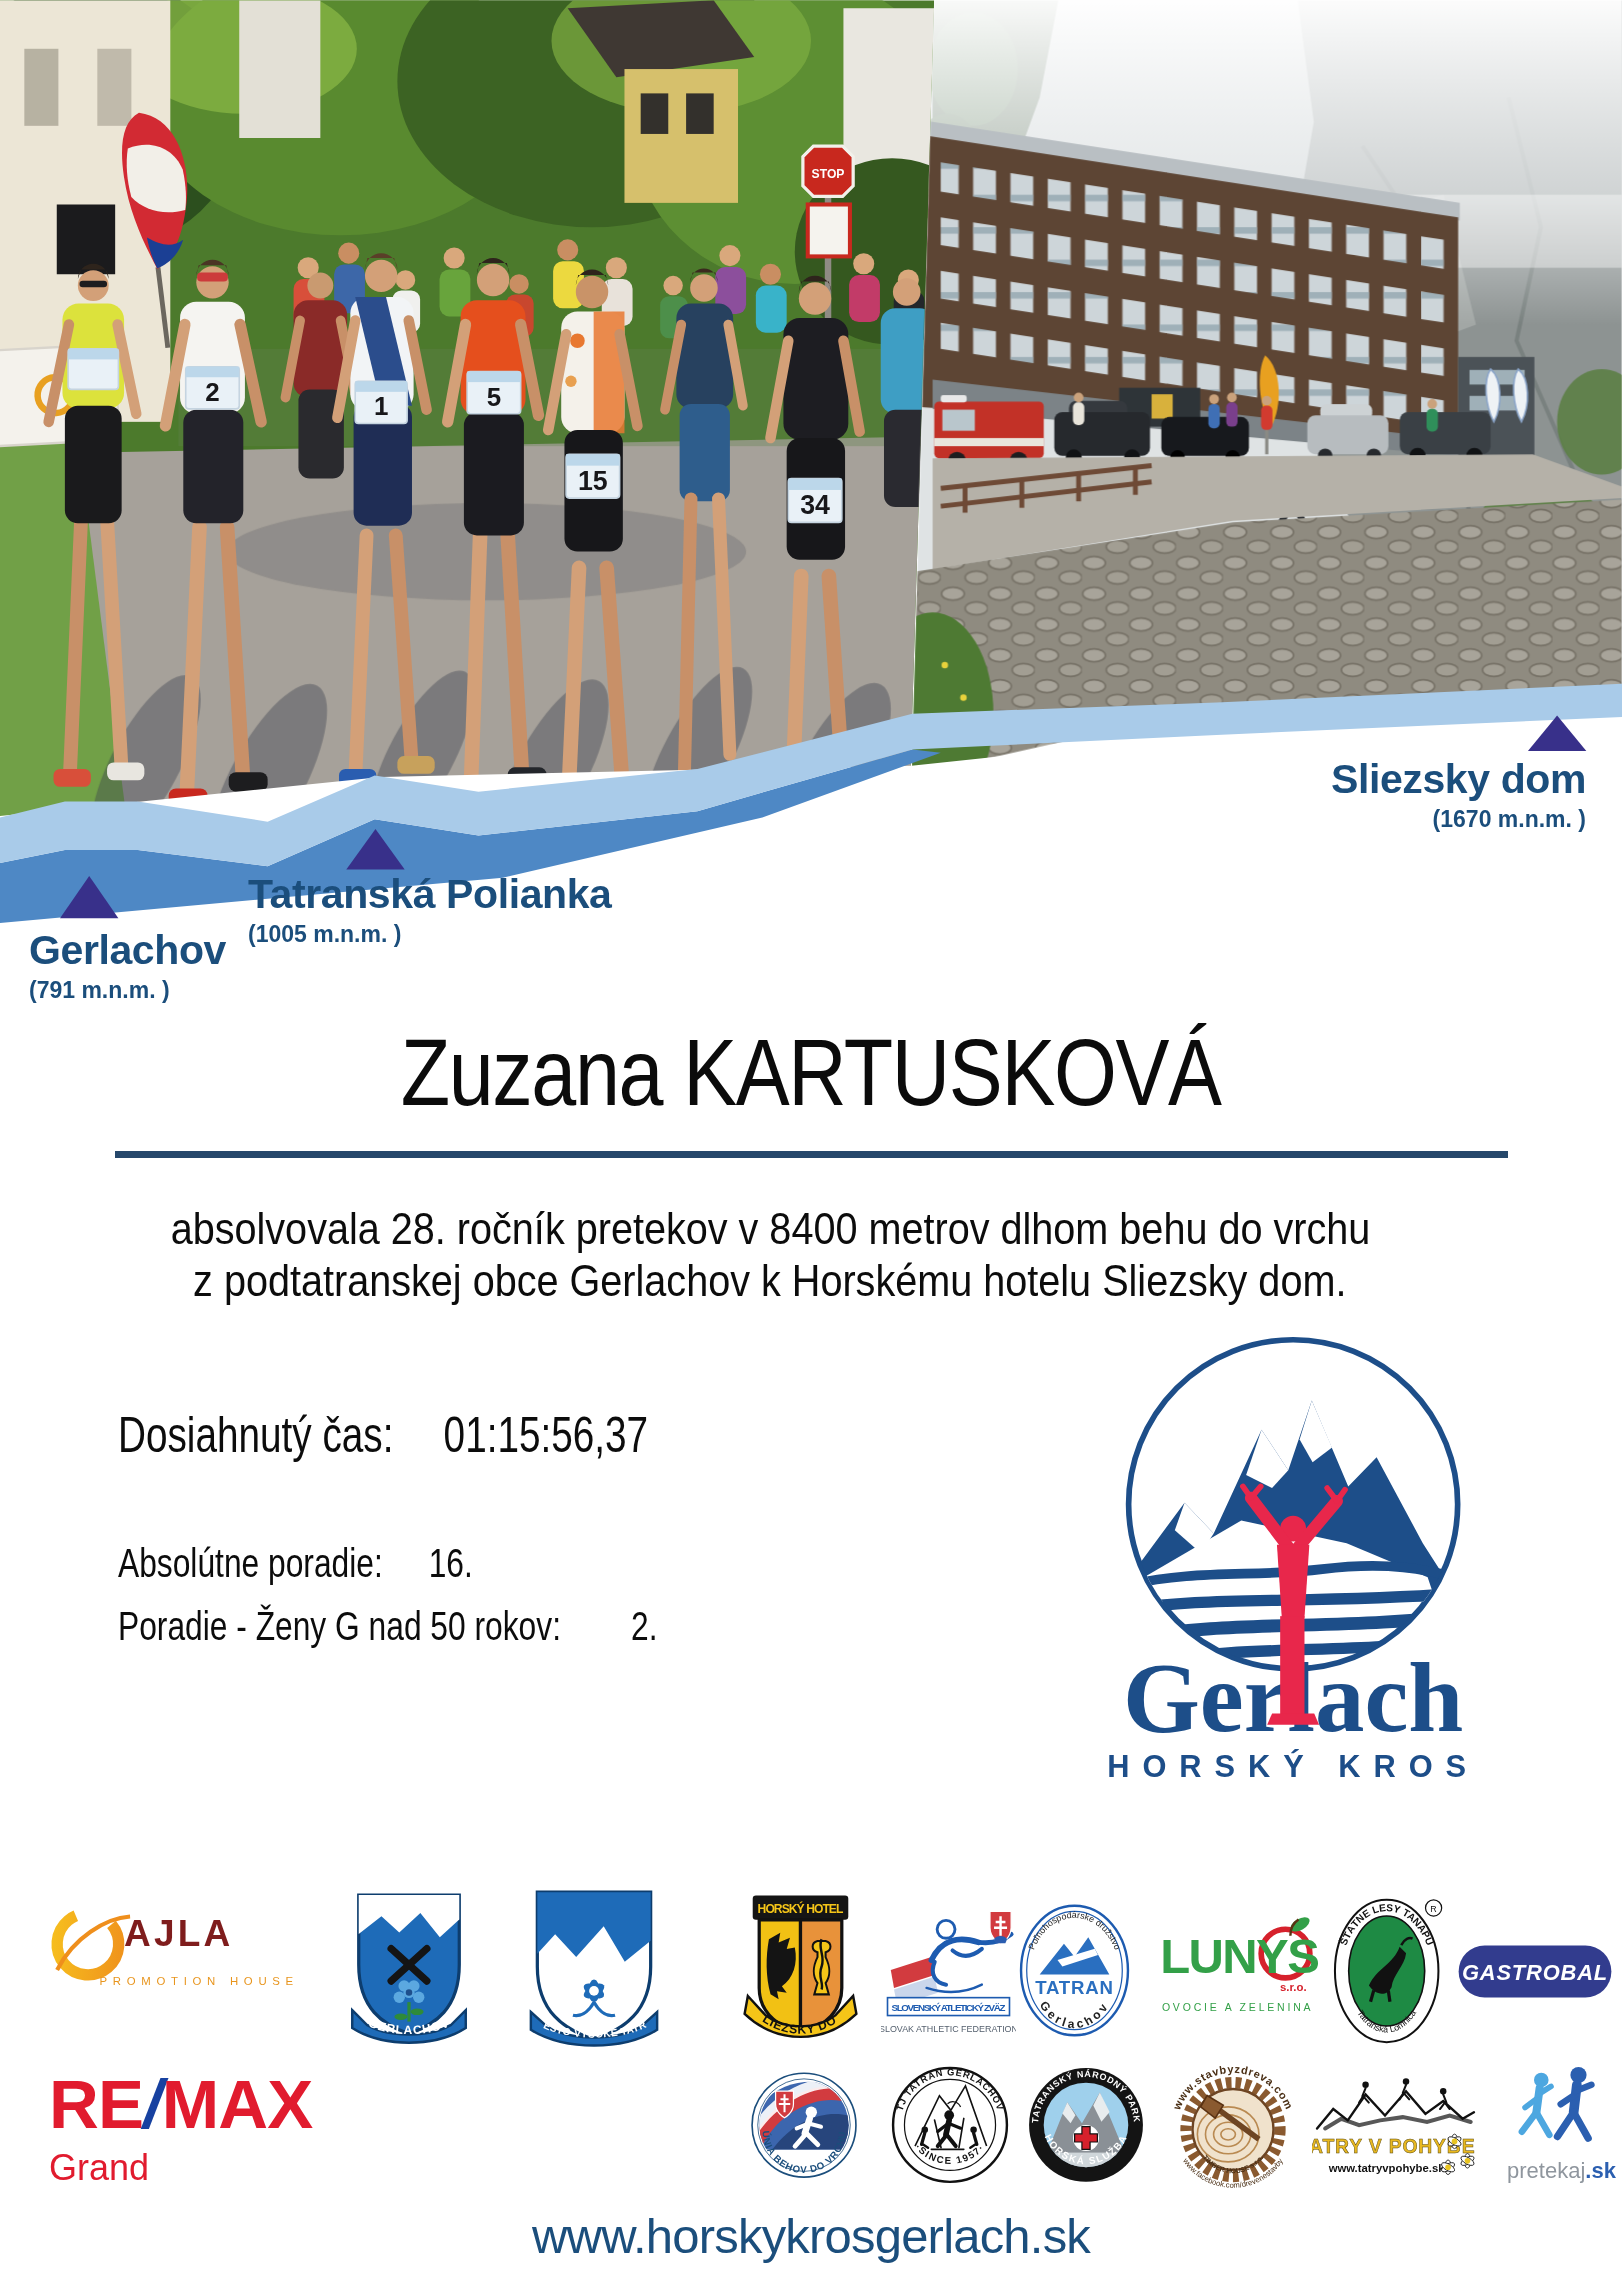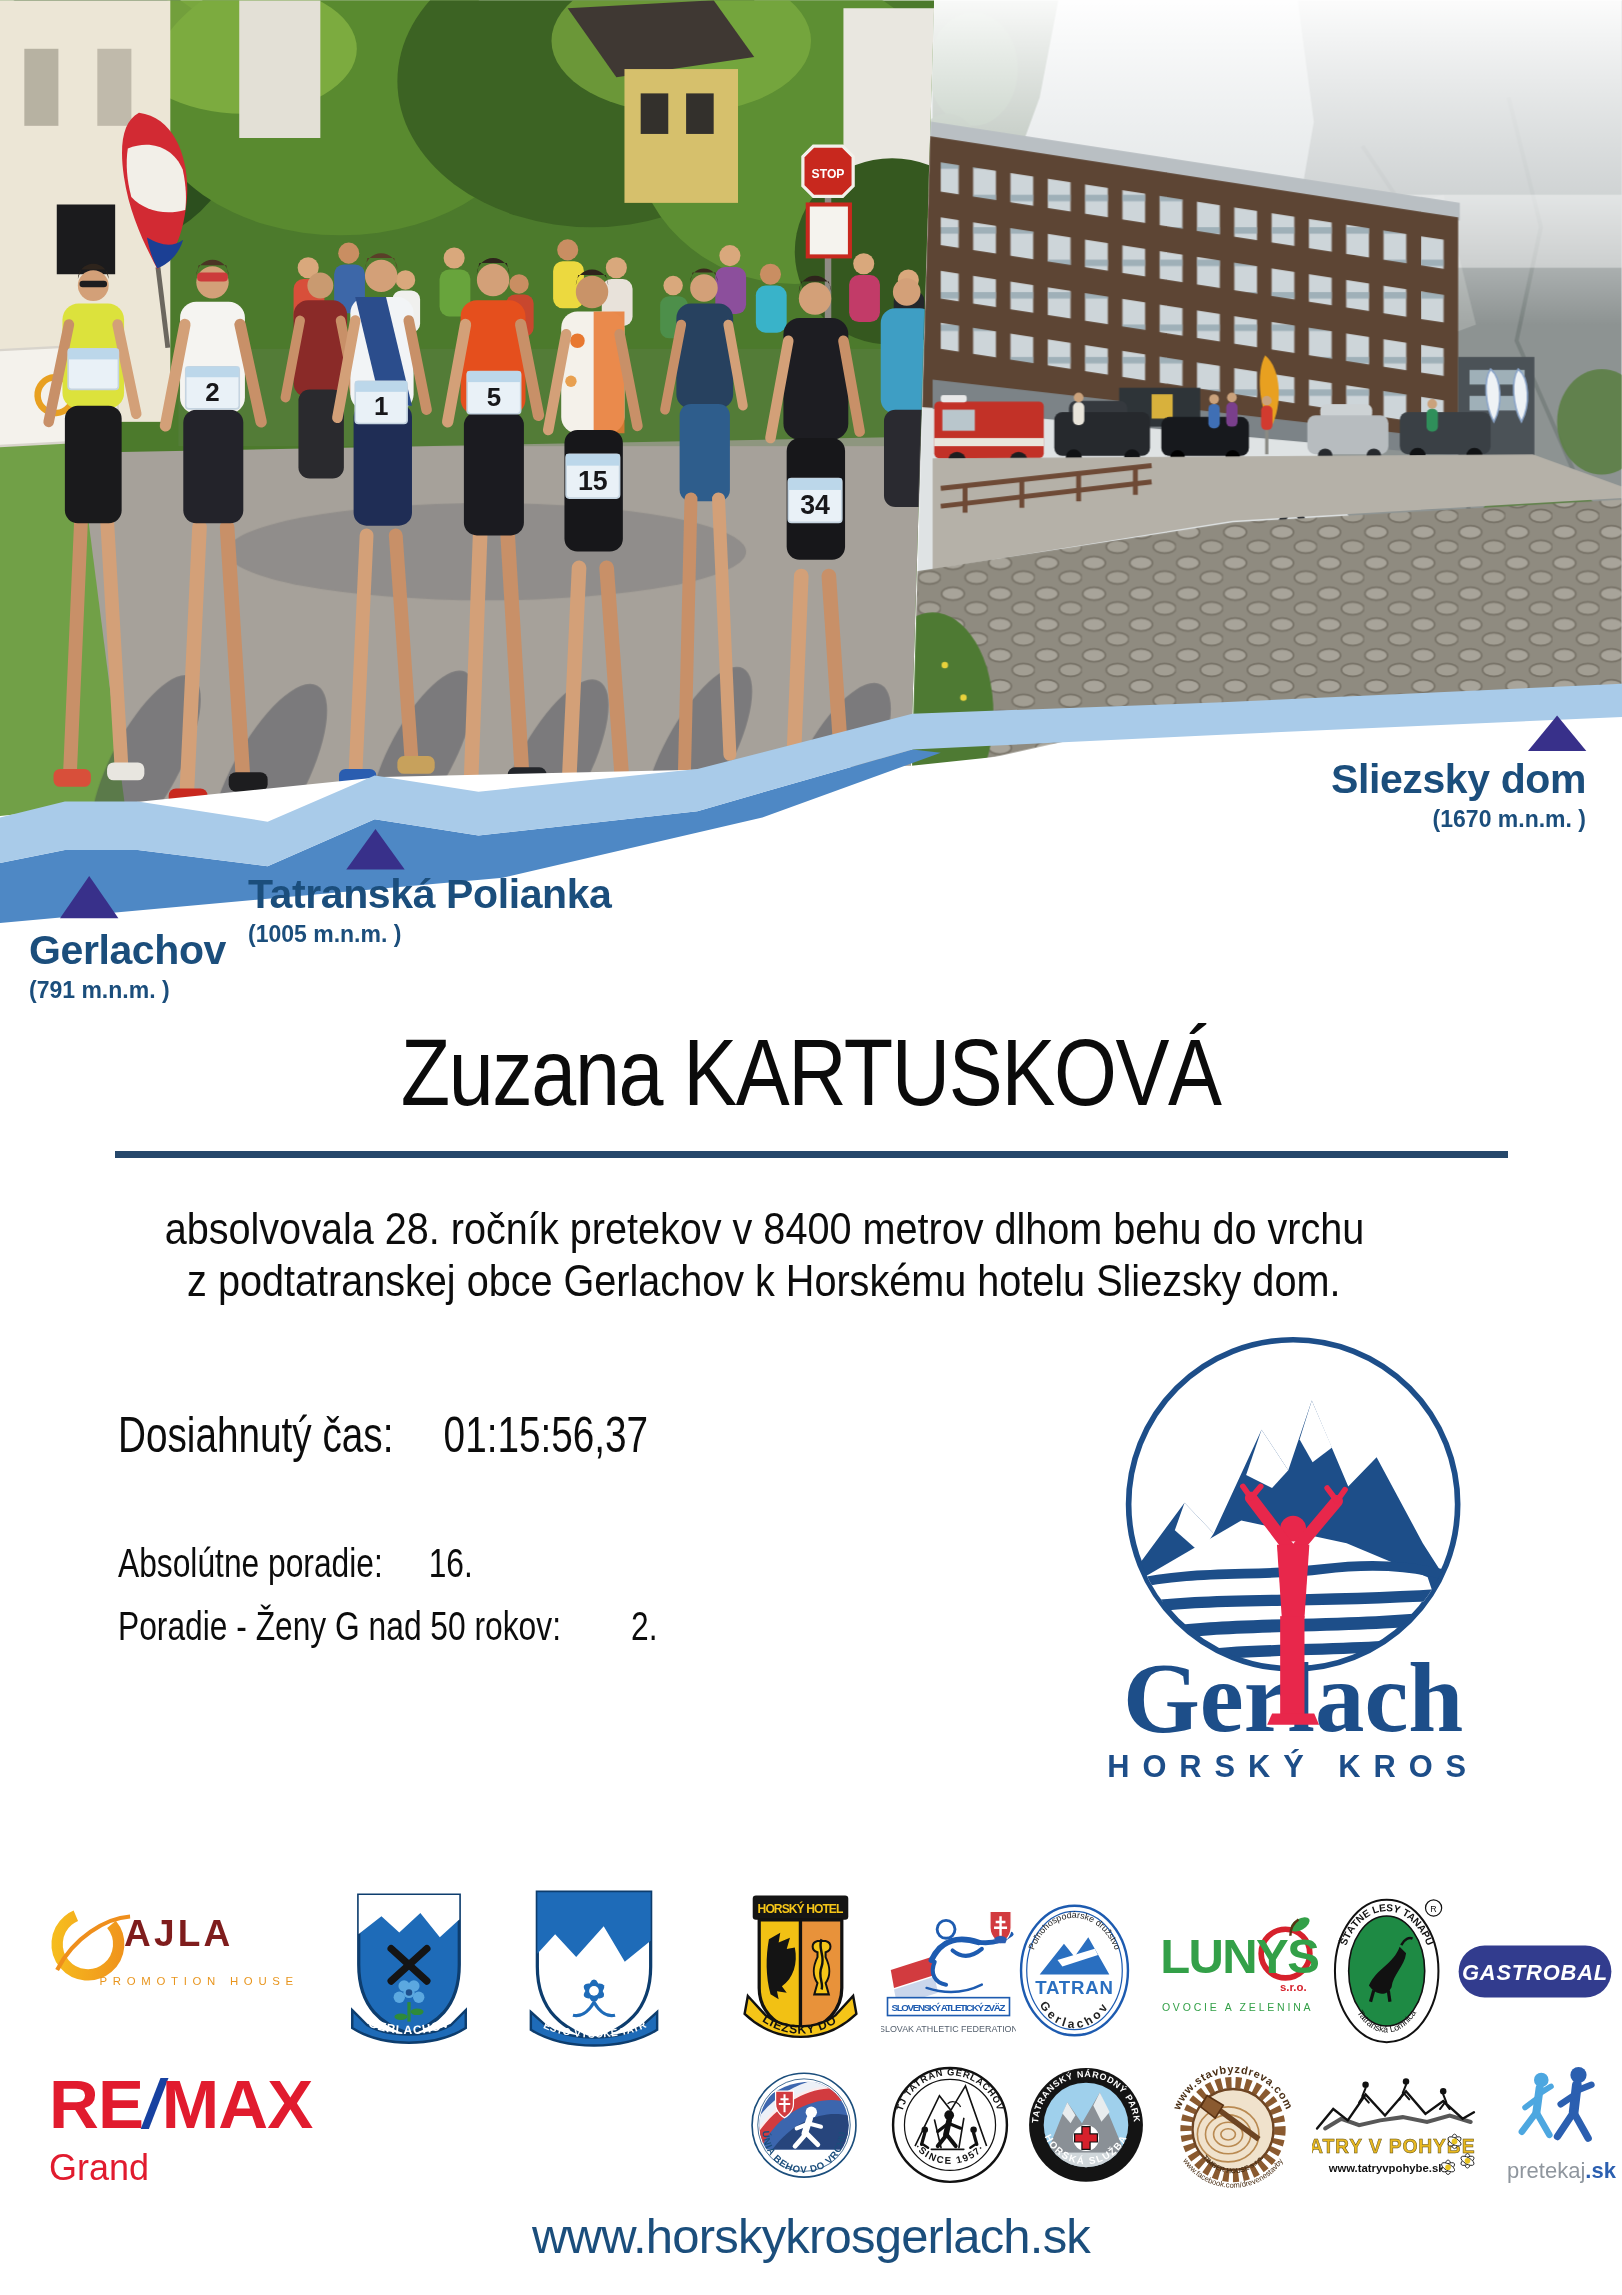--- a/index.html
+++ b/index.html
@@ -10,21 +10,21 @@
   
   .cp{position:absolute;color:#1b4e7c;line-height:1;}
   .cp-name{font-size:41px;font-weight:bold;letter-spacing:-0.4px;}
   .cp-alt{font-size:23px;font-weight:bold;margin-top:8px;}
   .cp-right{text-align:right;}
   
   .title-wrap{position:absolute;left:0;top:1019px;width:1622px;text-align:center;}
   .title-text{display:inline-block;font-size:94px;font-weight:400;color:#0b0b0b;
               transform:scaleX(0.86);transform-origin:50% 50%;white-space:nowrap;letter-spacing:-1.6px;}
   .divider{position:absolute;left:115px;top:1151px;width:1393px;height:7.3px;background:#26486b;}
-  .desc{position:absolute;left:6px;width:1516px;text-align:center;}
+  .desc{position:absolute;left:12px;width:1516px;text-align:center;}
   .desc span{display:inline-block;font-size:44px;transform:scaleX(0.90);transform-origin:50% 50%;white-space:nowrap;}
   .res{position:absolute;left:118px;white-space:nowrap;}
   .res span{display:inline-block;transform:scaleX(0.88);transform-origin:0 50%;white-space:nowrap;}
   .res-time{top:1406px;font-size:50px;}
   .res-sm{font-size:41px;}
   
   .sp{position:absolute;}
   .remax-line{font-size:69px;font-weight:800;color:#e11b2e;line-height:1;letter-spacing:-0.8px;}
   .remax-slash{color:#1741a0;font-style:italic;}
   .remax-sub{font-size:36px;color:#e11b2e;margin-top:11.4px;line-height:1;}

